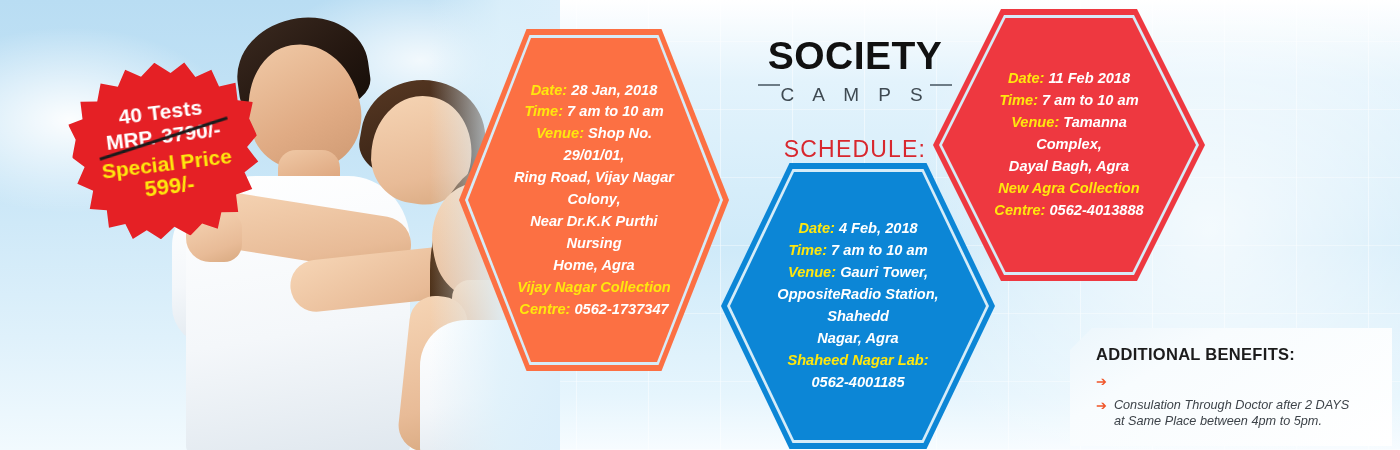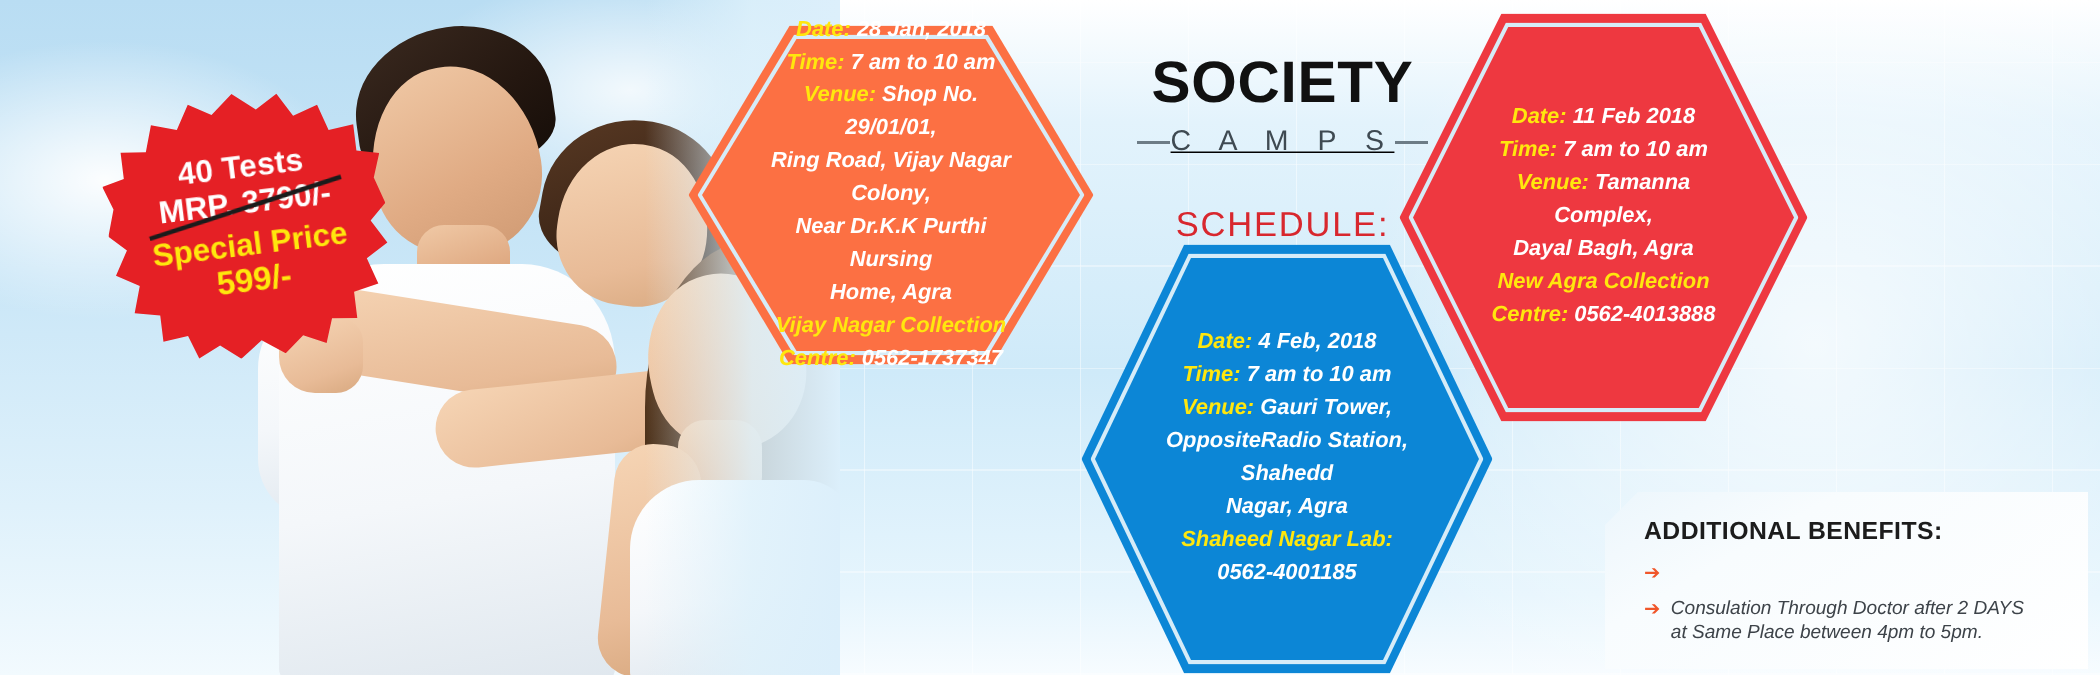--- a/index.html
+++ b/index.html
@@ -206,21 +206,21 @@
     text-align: center;
     font-style: italic;
     font-weight: bold;
     color: #ffffff;
     padding: 0 38px;
   }
   .hex-text .row { line-height: 1.50; }
   .lbl { color: #ffe70d; }
 
   
-  #hex-orange { left: 468px; top: 26px; width: 252px; height: 208px; z-index: 6; }
+  #hex-orange { left: 468px; top: 38px; width: 252px; height: 324px; z-index: 6; }
   #hex-orange .hex { background: #fc7043; }
   #hex-orange .hex-ring { background: #fc7043; }
   #hex-orange .hex-text { font-size: 14.6px; }
 
   
   #hex-blue { left: 730px; top: 172px; width: 256px; height: 268px; z-index: 7; }
   #hex-blue .hex { background: #0c86d6; }
   #hex-blue .hex-ring { background: #0c86d6; }
   #hex-blue .hex-text { font-size: 14.6px; }
 
@@ -240,24 +240,23 @@
   }
   .title-society {
     font-size: 39px;
     font-weight: bold;
     color: #111111;
     letter-spacing: .5px;
     line-height: 1;
   }
   .title-camps-row {
     display: flex;
-    align-items: center;
+    align-items: flex-start;
     justify-content: center;
     margin-top: 9px;
-    text-decoration: underline;
   }
   .title-dash { width: 22px; height: 2px; background: #6d7c86; }
   .title-camps {
     font-size: 19px;
     color: #3f4a52;
     letter-spacing: 7px;
     font-weight: normal;
   }
   .title-schedule {
     margin-top: 30px;

